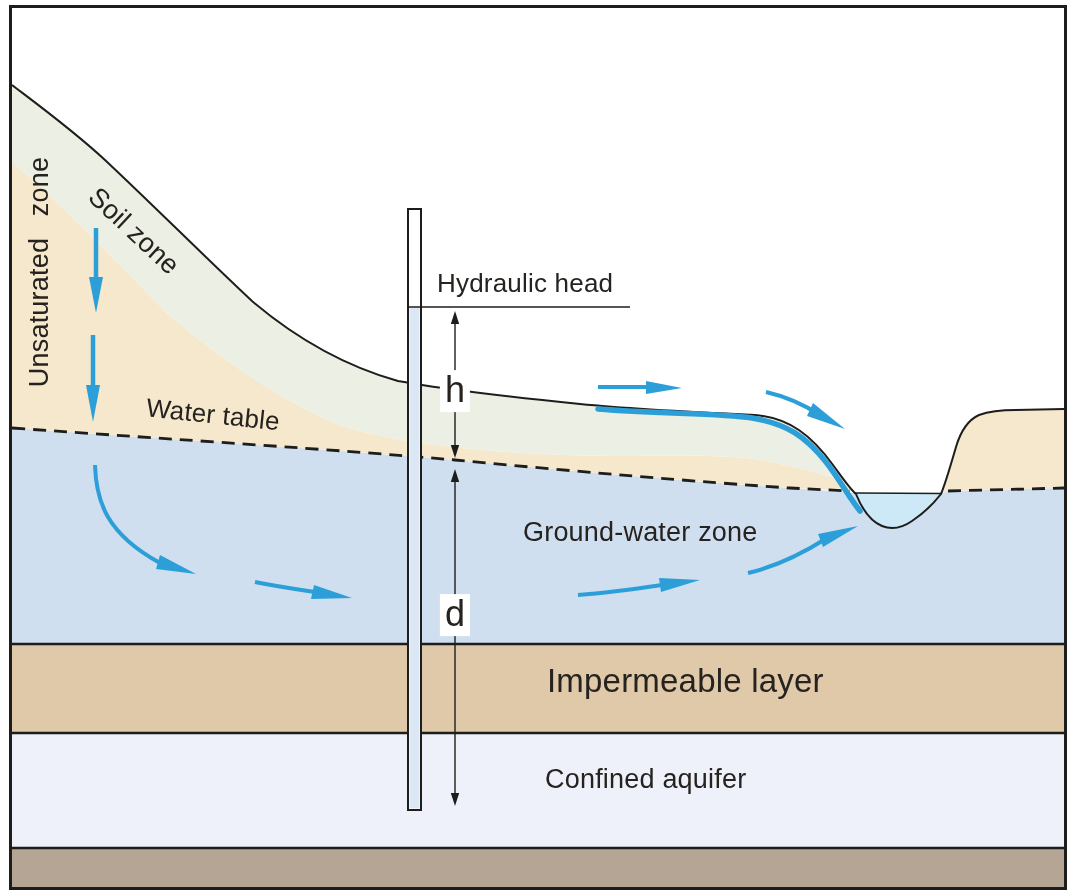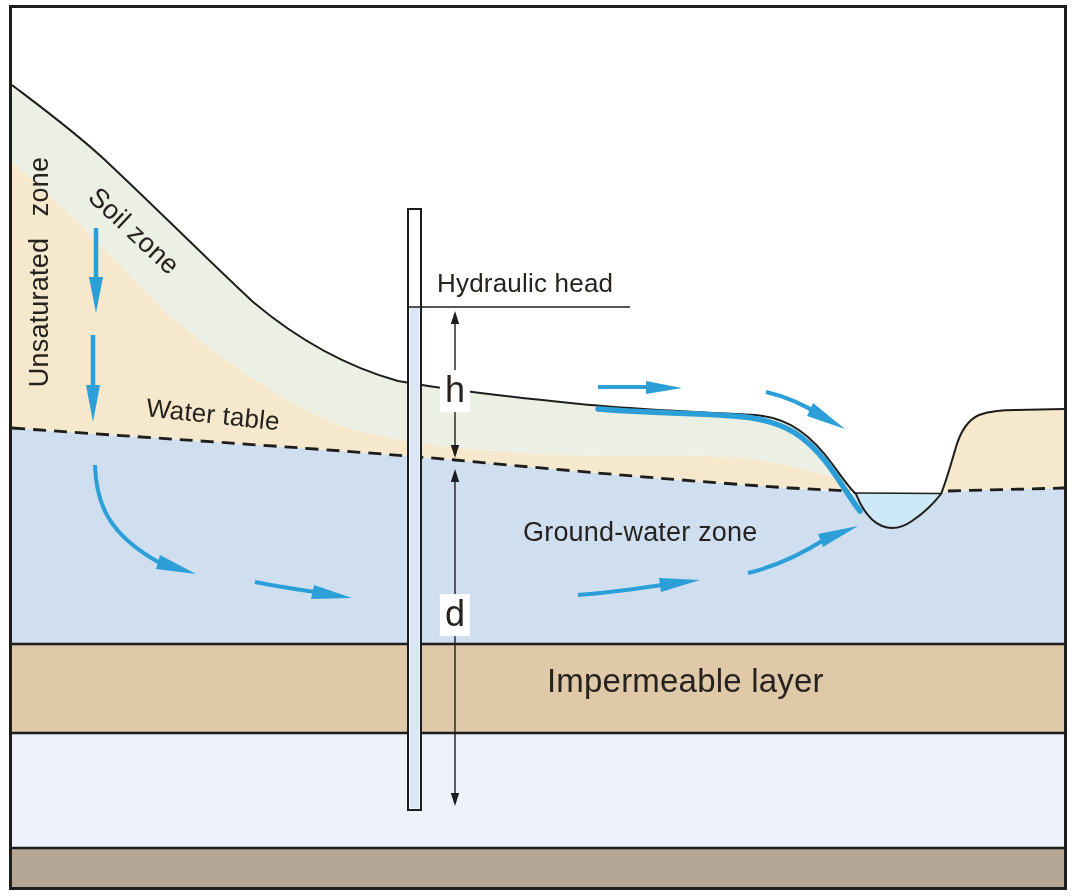--- a/index.html
+++ b/index.html
@@ -149,16 +149,17 @@
 
     <rect x="10.5" y="6.5" width="1055" height="882" fill="none" stroke="#1d1d1b" stroke-width="3"></rect>
   </svg>
 
   <div class="lbl lbl-rot lbl-unsaturated">Unsaturated zone</div>
   <div class="lbl lbl-rot lbl-soil">Soil zone</div>
   <div class="lbl lbl-rot lbl-watertable">Water table</div>
   <div class="lbl lbl-gwzone">Ground-water zone</div>
   <div class="lbl lbl-hydraulic">Hydraulic head</div>
   <div class="lbl lbl-impermeable">Impermeable layer</div>
+  <div class="lbl lbl-confined">Confined aquifer</div>
   <div class="lbl lbl-measure lbl-h">h</div>
   <div class="lbl lbl-measure lbl-d">d</div>
 
 </div>
 
 </body></html>

